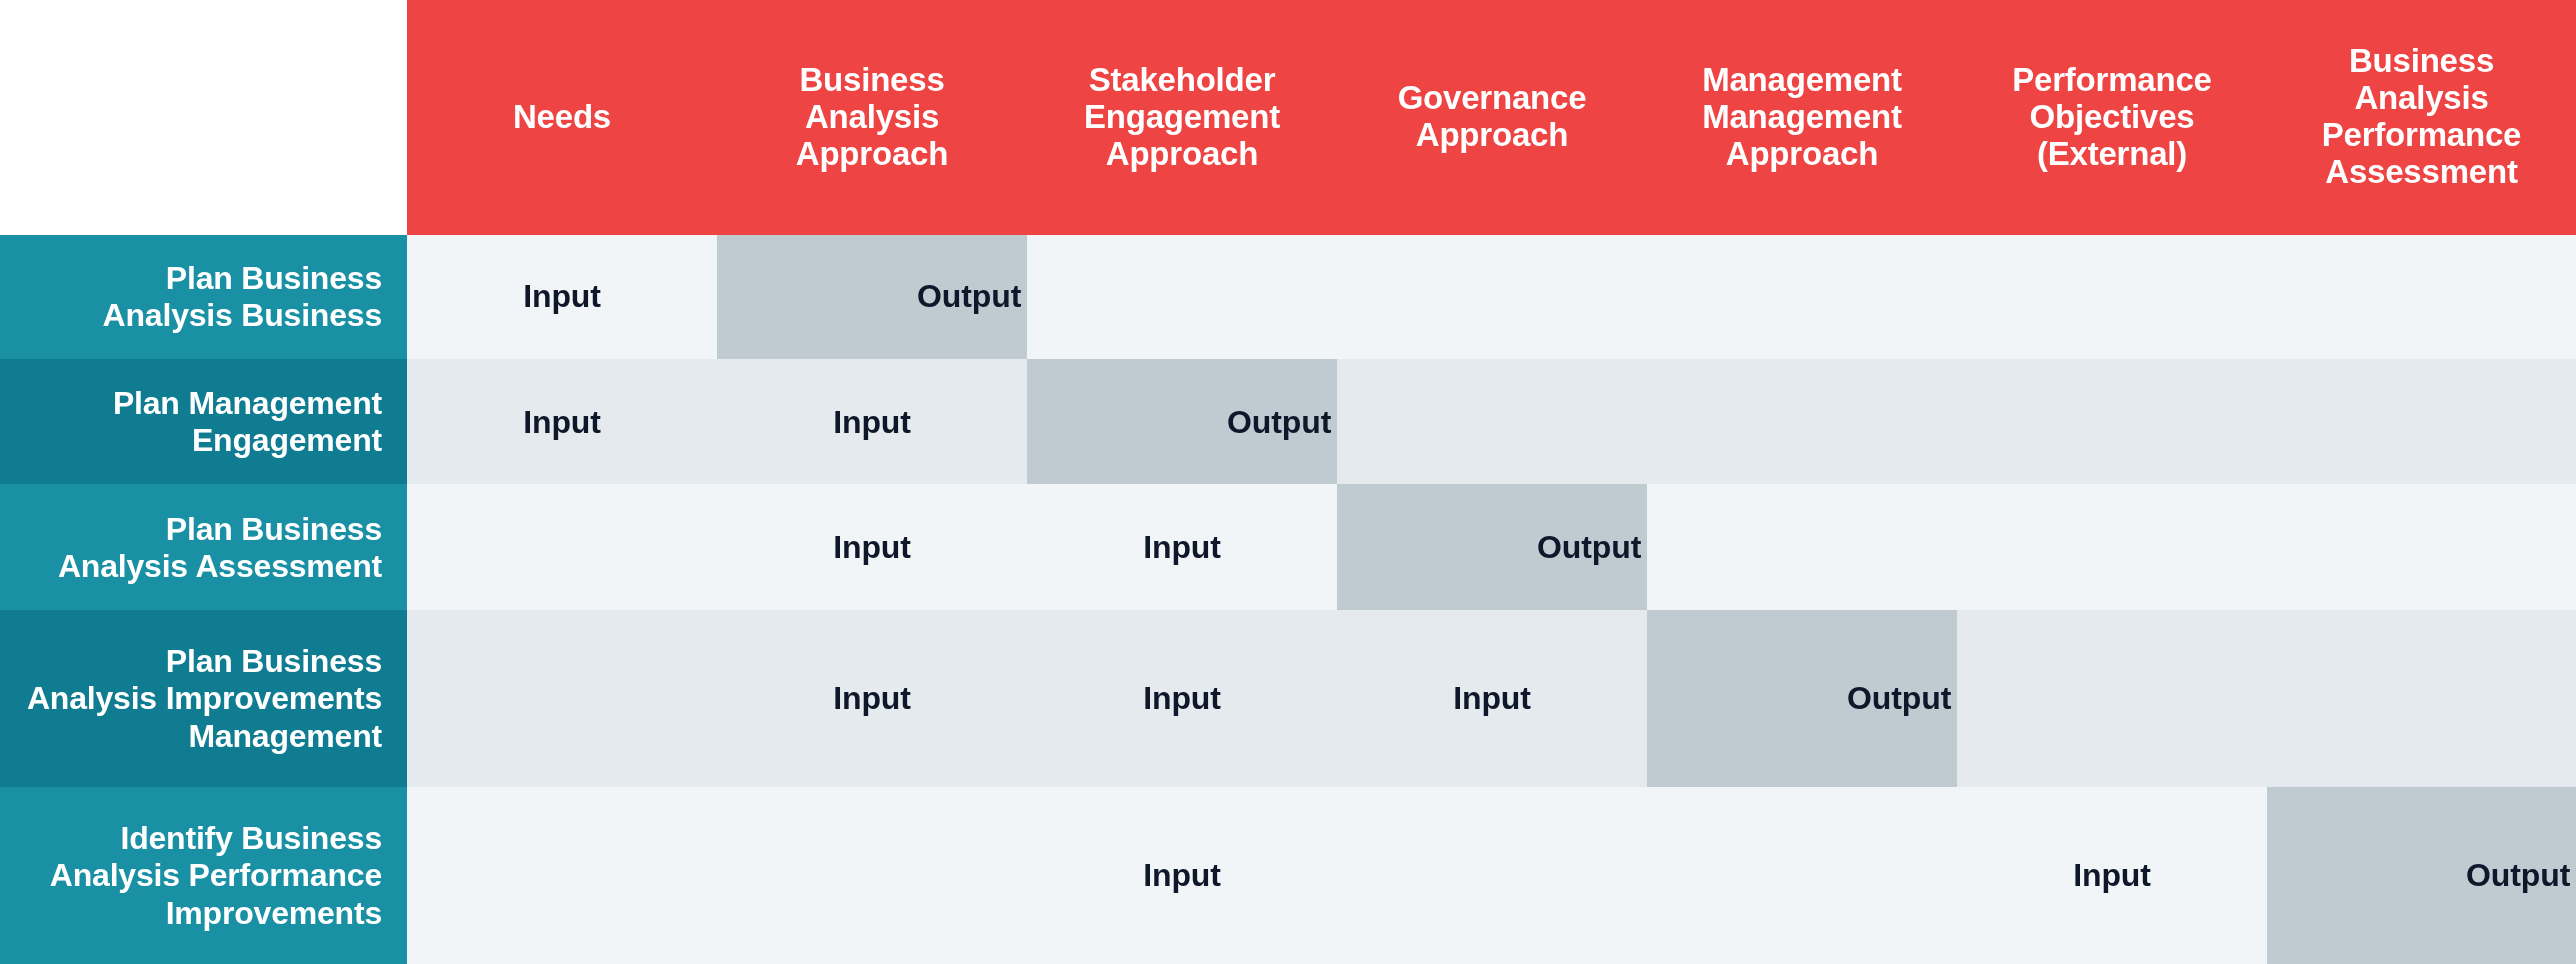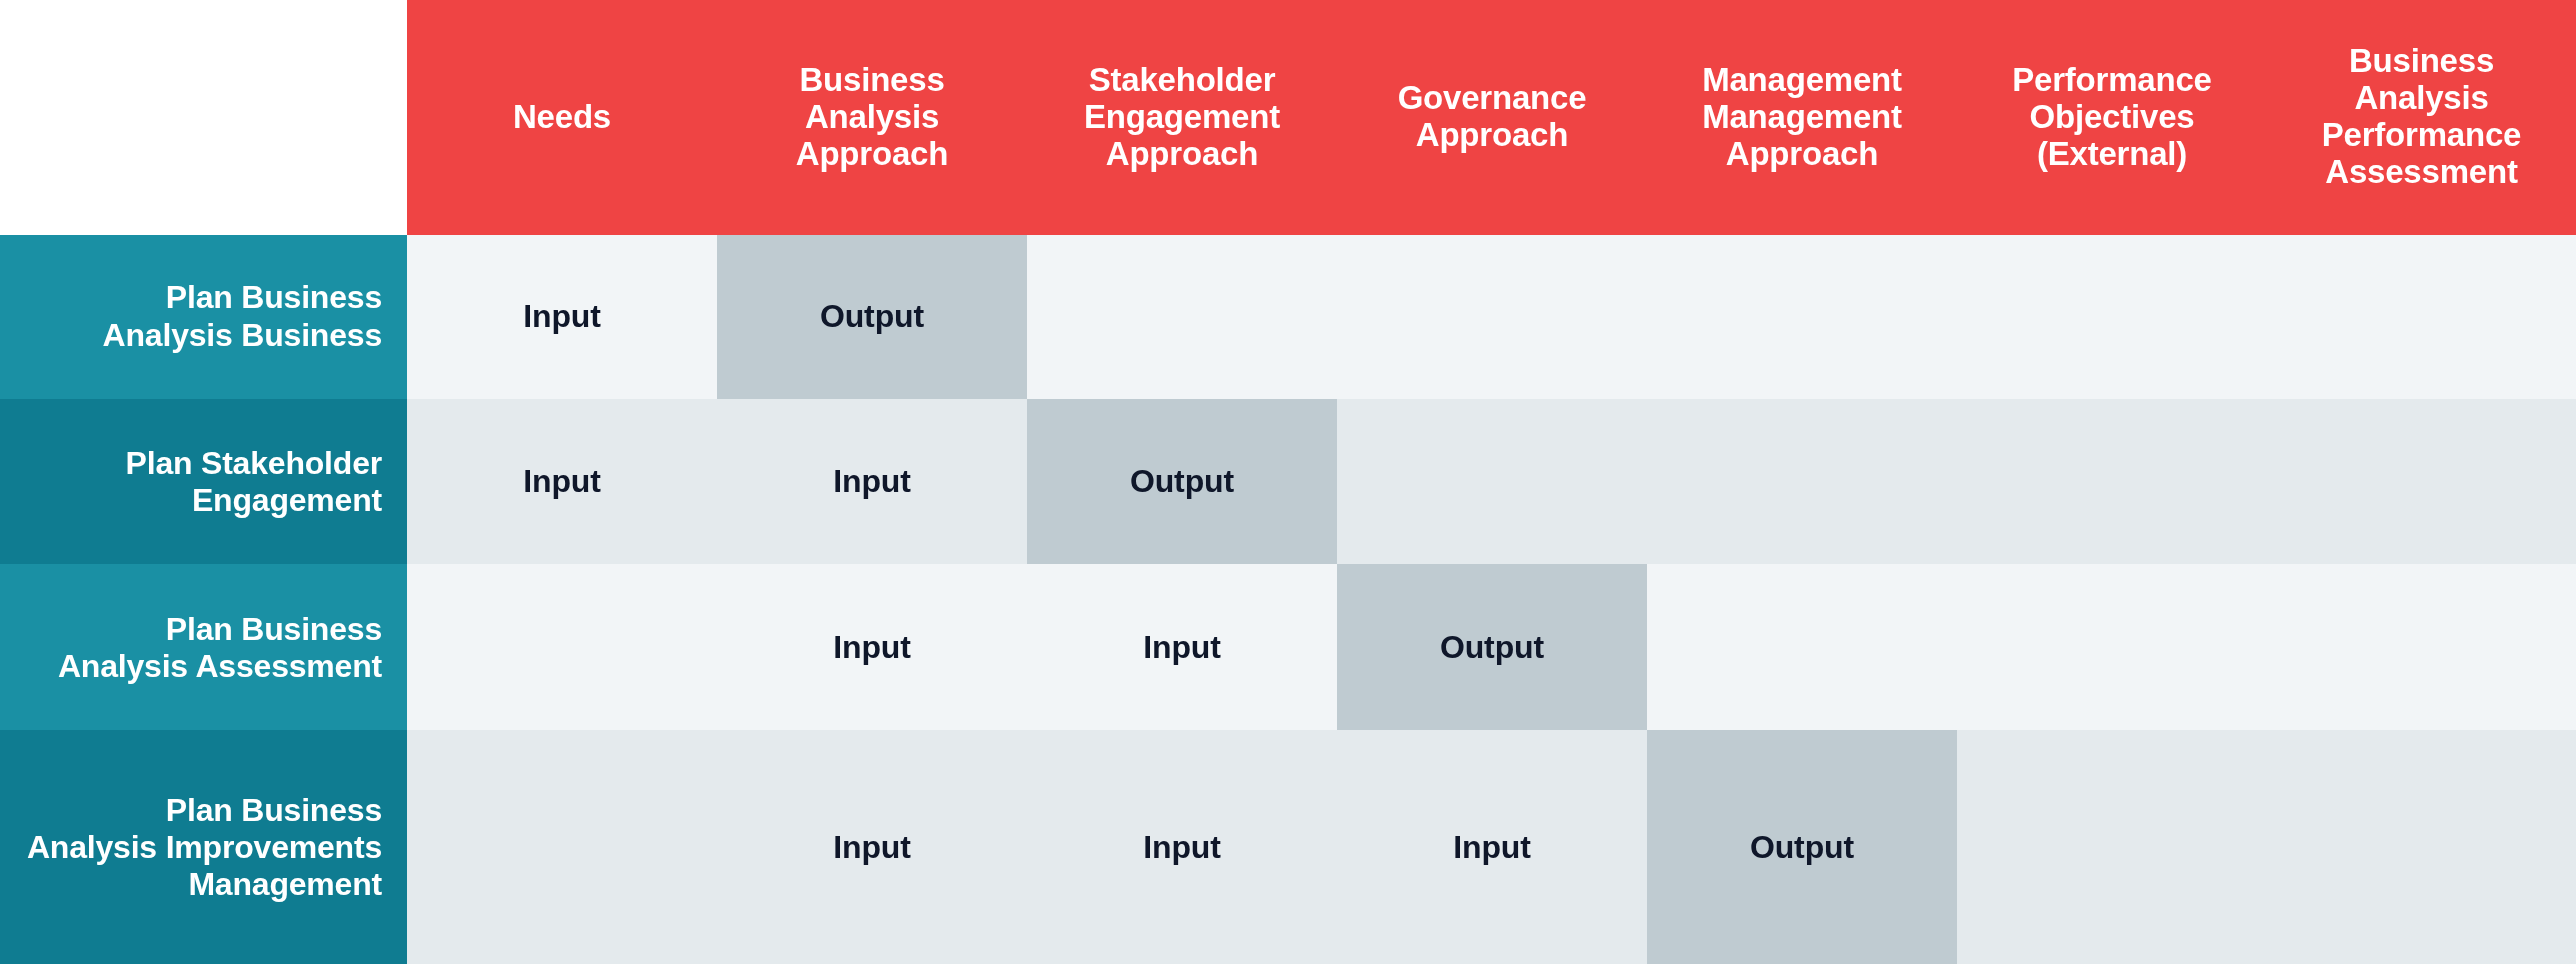--- a/index.html
+++ b/index.html
@@ -78,20 +78,21 @@
     font-weight: bold;
     color: #0f172a;
     padding: 3.9px 5.8px;
     letter-spacing: -0.1px;
   }
   tr.band-a td.cell { background: #f2f5f7; }
   tr.band-b td.cell { background: #e4eaed; }
 
   td.cell.output {
     background: #bfcbd1 !important;
+    text-align: right;
   }
   td.cell.empty { color: transparent; }
 
   
   tr.row + tr.row td { border-top: 1px solid rgba(255,255,255,0.0); }
 </style>
 </head>
 <body>
 
 <div id="matrix">
@@ -155,21 +156,21 @@
           <td class="cell input">Input</td>
           <td class="cell output">Output</td>
           <td class="cell empty"></td>
           <td class="cell empty"></td>
           <td class="cell empty"></td>
           <td class="cell empty"></td>
           <td class="cell empty"></td>
         </tr>
         <tr class="row band-b">
           <td class="rowlabel">
-            <span class="lbl-line">Plan Stakeholder</span>
+            <span class="lbl-line">Plan Management</span>
             <span class="lbl-line">Engagement</span>
           </td>
           <td class="cell input">Input</td>
           <td class="cell input">Input</td>
           <td class="cell output">Output</td>
           <td class="cell empty"></td>
           <td class="cell empty"></td>
           <td class="cell empty"></td>
           <td class="cell empty"></td>
         </tr>
@@ -193,16 +194,26 @@
             <span class="lbl-line">Management</span>
           </td>
           <td class="cell empty"></td>
           <td class="cell input">Input</td>
           <td class="cell input">Input</td>
           <td class="cell input">Input</td>
           <td class="cell output">Output</td>
           <td class="cell empty"></td>
           <td class="cell empty"></td>
         </tr>
+        <tr class="row band-a">
+          <td class="rowlabel">
+            <span class="lbl-line">Identify Business</span>
+            <span class="lbl-line">Analysis Performance</span>
+            <span class="lbl-line">Improvements</span>
+          </td>
+          <td class="cell input" colspan="5">Input</td>
+          <td class="cell input">Input</td>
+          <td class="cell output">Output</td>
+        </tr>
       </tbody>
   </table>
 </div>
 
 
 </body></html>

